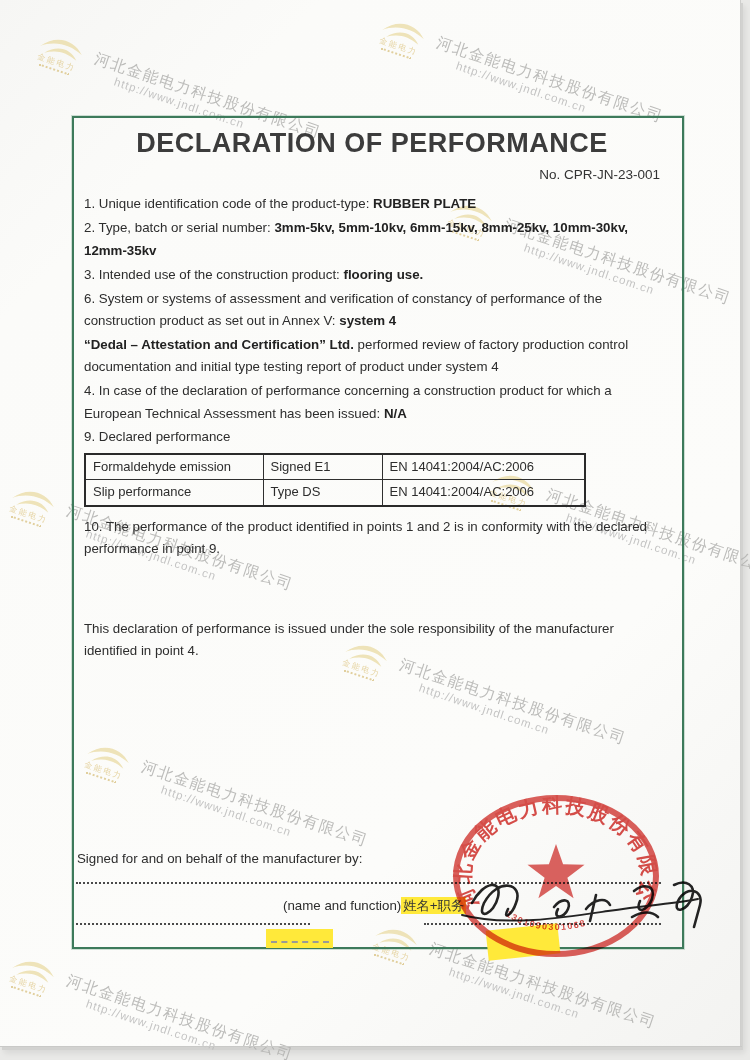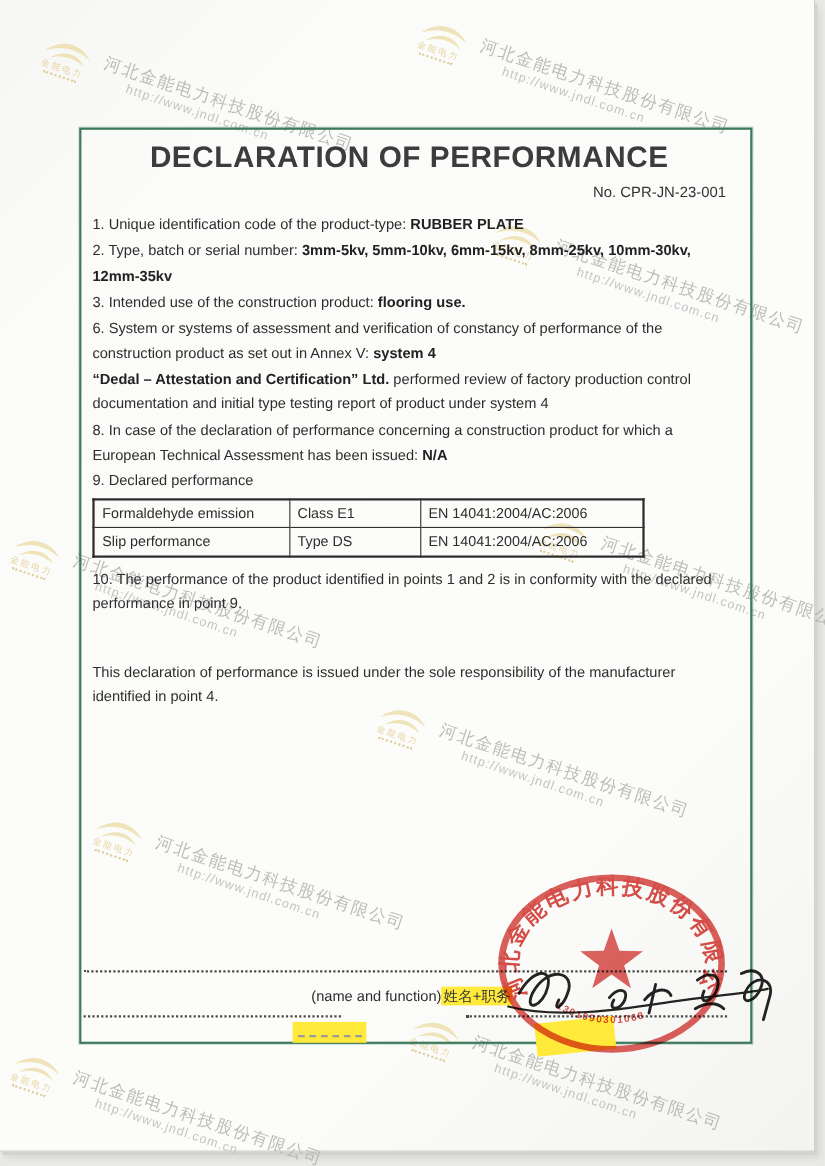--- a/index.html
+++ b/index.html
@@ -50,21 +50,21 @@
   table.perf{
     border-collapse:collapse;margin:4px 0 2px 0;
     font-size:13px;color:#2d2d2d;
   }
   table.perf th, table.perf td{
     border:1px solid #2f2f2f;font-weight:normal;text-align:left;
     padding:1px 7px;height:18px;
   }
   table.perf{border:2px solid #2a2a2a;}
   table.perf col.c1{width:178px;} table.perf col.c2{width:119px;} table.perf col.c3{width:203px;}
-  .gap-closing{margin-top:39px;}
+  .gap-closing{margin-top:57px;}
   
   .sig-layer{position:absolute;inset:0;z-index:3;pointer-events:none;}
   .signed-line{position:absolute;left:77px;top:851px;font-size:13.3px;color:#2d2d2d;}
   .dotline{position:absolute;height:0;border-bottom:2px dotted #4a4a4a;}
   .dot1{left:76px;top:882px;width:585px;}
   .dot2a{left:76px;top:923px;width:234px;}
   .dot2b{left:424px;top:923px;width:237px;}
   .namefn{position:absolute;left:283px;top:897px;font-size:13.3px;color:#2d2d2d;}
   .hl{background:#ffe93a;padding:1px 2px;color:#353535;}
   .ybox{position:absolute;background:#ffe93a;}
@@ -227,49 +227,50 @@
   <div class="frame">
     <div class="content">
       <h1 class="doc-title">DECLARATION OF PERFORMANCE</h1>
       <div class="doc-no">No. CPR-JN-23-001</div>
 
       <p class="p"><span>1. Unique identification code of the product-type: </span><span class="b">RUBBER PLATE</span></p>
       <p class="p"><span>2. Type, batch or serial number: </span><span class="b">3mm-5kv, 5mm-10kv, 6mm-15kv, 8mm-25kv, 10mm-30kv, 12mm-35kv</span></p>
       <p class="p"><span>3. Intended use of the construction product: </span><span class="b">flooring use.</span></p>
       <p class="p"><span>6. System or systems of assessment and verification of constancy of performance of the construction product as set out in Annex V: </span><span class="b">system 4</span></p>
       <p class="p"><span class="b">“Dedal – Attestation and Certification” Ltd.</span><span> performed review of factory production control documentation and initial type testing report of product under system 4</span></p>
-      <p class="p"><span>8. In case of the declaration of performance concerning a construction product for which a European Technical Assessment has been issued: </span><span class="b">N/A</span></p>
+      <p class="p"><span>4. In case of the declaration of performance concerning a construction product for which a European Technical Assessment has been issued: </span><span class="b">N/A</span></p>
       <p class="p"><span>9. Declared performance</span></p>
 
       <table class="perf">
         <colgroup>
             <col class="c1">
             <col class="c2">
             <col class="c3">
           </colgroup>
         <tbody>
         <tr>
           <td>Formaldehyde emission</td>
-          <td>Class E1</td>
+          <td>Signed E1</td>
           <td>EN 14041:2004/AC:2006</td>
         </tr>
         <tr>
           <td>Slip performance</td>
           <td>Type DS</td>
           <td>EN 14041:2004/AC:2006</td>
         </tr>
       </tbody>
         </table>
 
       <p class="p" style="margin-top:9px;"><span>10. The performance of the product identified in points 1 and 2 is in conformity with the declared performance in point 9.</span></p>
       <p class="p gap-closing"><span>This declaration of performance is issued under the sole responsibility of the manufacturer identified in point 4.</span></p>
     </div>
   </div>
 
   <div class="sig-layer">
+    <div class="signed-line">Signed for and on behalf of the manufacturer by:</div>
     <div class="dotline dot1"></div>
     <div class="namefn"><span>(name and function)</span><span class="hl">姓名+职务</span></div>
     <div class="dotline dot2a"></div>
     <div class="dotline dot2b"></div>
     <div class="ybox ybox2"></div>
     <div class="ybox ybox3"></div>
     <div class="cutmarks"></div>
   </div>
 
   <svg class="stamp" viewBox="0 0 230 190">

